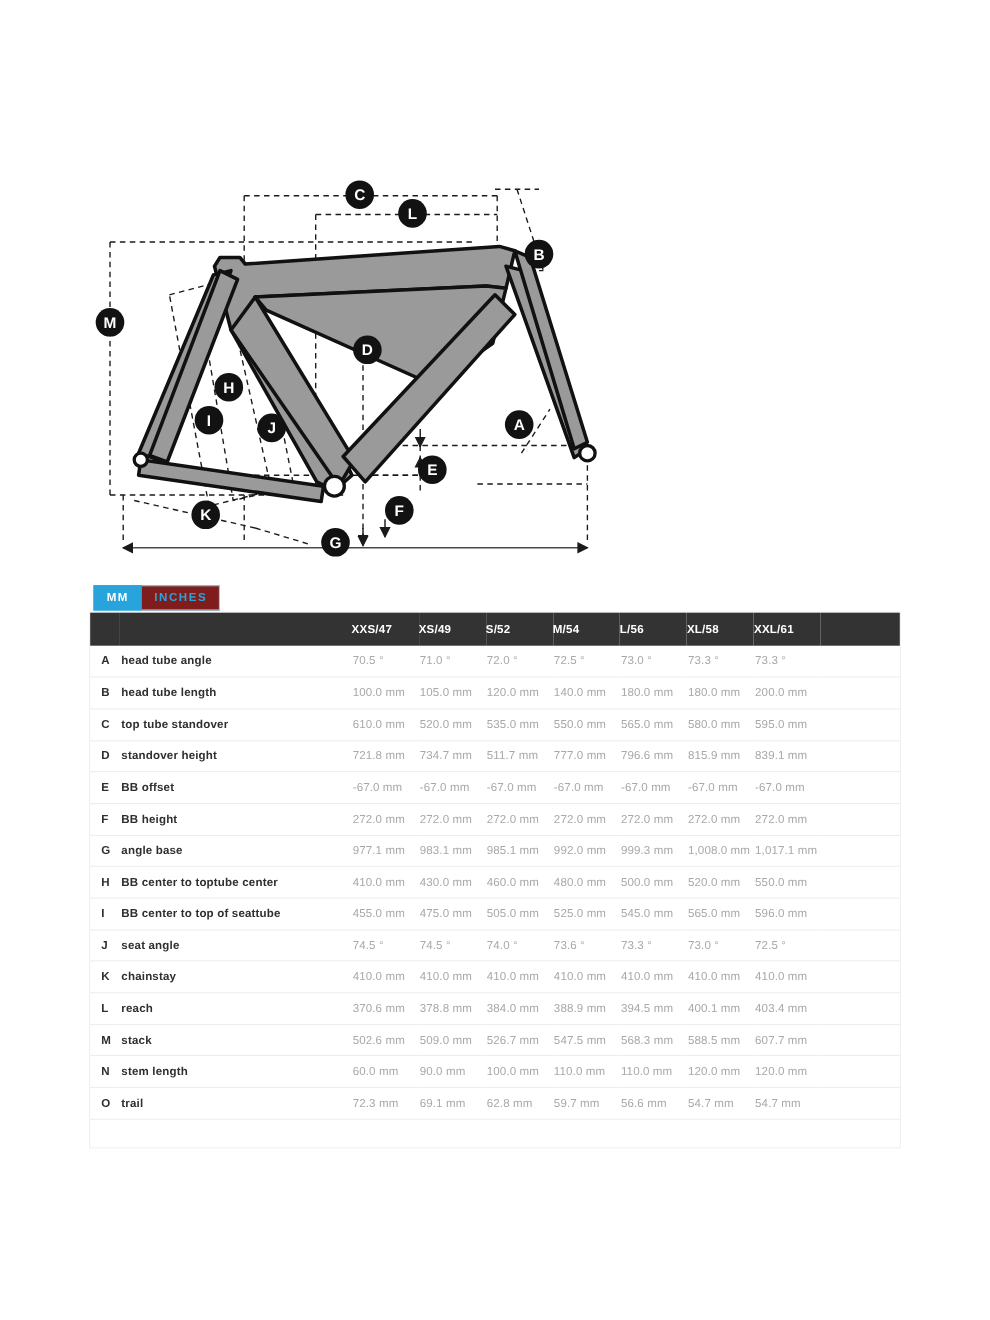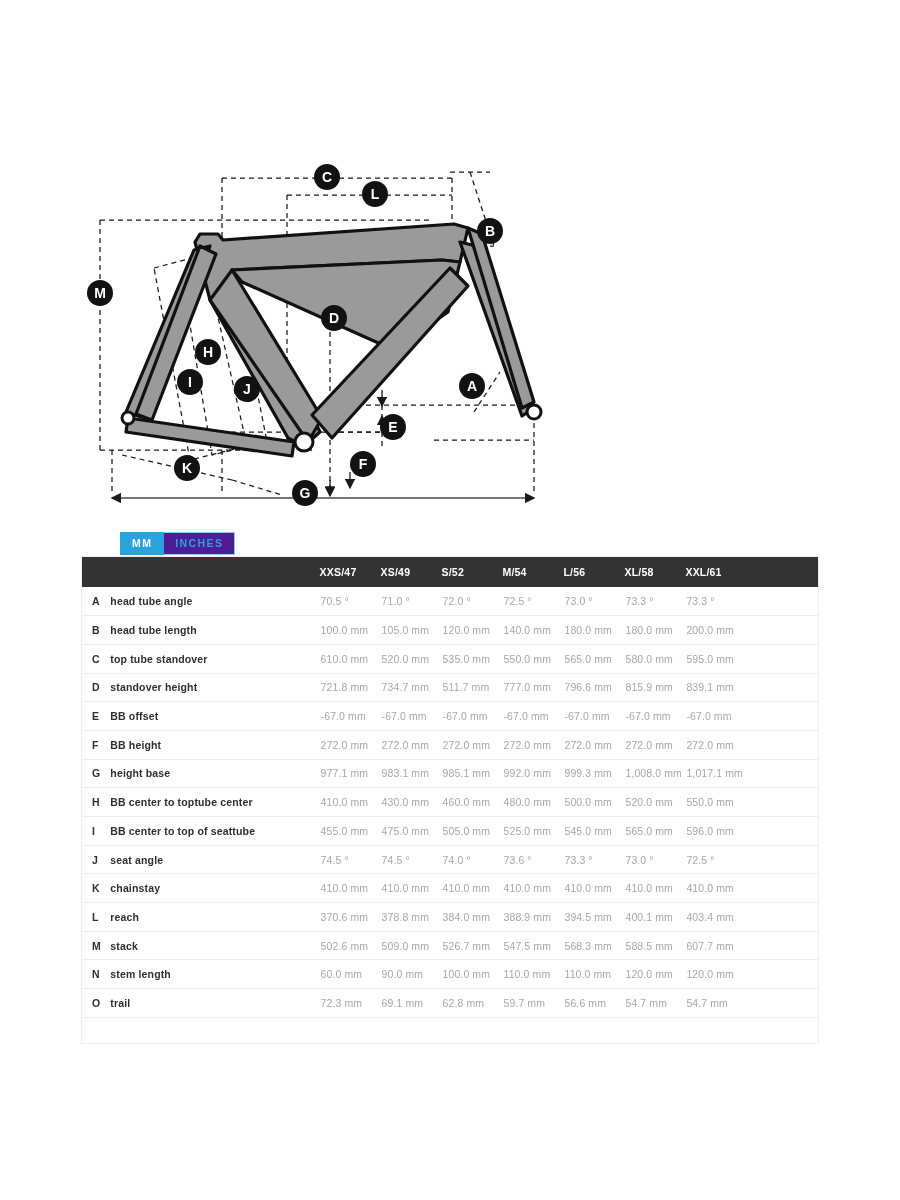--- a/index.html
+++ b/index.html
@@ -14,29 +14,29 @@
   
   .diagram-wrap {
     position: absolute; left: 82px; top: 150px;
     width: 480px; height: 370px;
   }
   .diagram-wrap svg { display:block; width:100%; height:100%; }
 
   
   .unit-toggle {
     position: absolute; left: 85px; top: 532px;
-    display: flex; align-items: stretch; height: 23px; margin-left: 35px;
+    display: flex; align-items: stretch; height: 23px;
   }
   .unit-btn {
     font-size: 10.5px; font-weight: bold; letter-spacing: 1.4px;
     display: flex; align-items: center; justify-content: center;
     padding: 0 11px; cursor: pointer; line-height: 1;
   }
   .unit-btn.active { background: #29a3dc; color: #ffffff; border: 1px solid #29a3dc; }
-  .unit-btn.inactive { background: #4c1d95; color: #29a3dc; border: 1px solid #8ecdea; border-left: none; }
+  .unit-btn.inactive { background: #7f1d1d; color: #29a3dc; border: 1px solid #8ecdea; border-left: none; }
 
   
   .geo-table {
     position: absolute; left: 82px; top: 557px;
     width: 736px;
     border-collapse: collapse;
     background: #ffffff;
     box-shadow: 0 0 0 1px #efefef;
   }
   .geo-table thead th {
@@ -314,21 +314,21 @@
           <td class="val">272.0 mm</td>
           <td class="val">272.0 mm</td>
           <td class="val">272.0 mm</td>
           <td class="val">272.0 mm</td>
           <td class="val">272.0 mm</td>
           <td class="val">272.0 mm</td>
           <td></td>
         </tr>
         <tr>
           <td class="key">G</td>
-          <td class="label">height base</td>
+          <td class="label">angle base</td>
           <td class="val">977.1 mm</td>
           <td class="val">983.1 mm</td>
           <td class="val">985.1 mm</td>
           <td class="val">992.0 mm</td>
           <td class="val">999.3 mm</td>
           <td class="val">1,008.0 mm</td>
           <td class="val">1,017.1 mm</td>
           <td></td>
         </tr>
         <tr>

